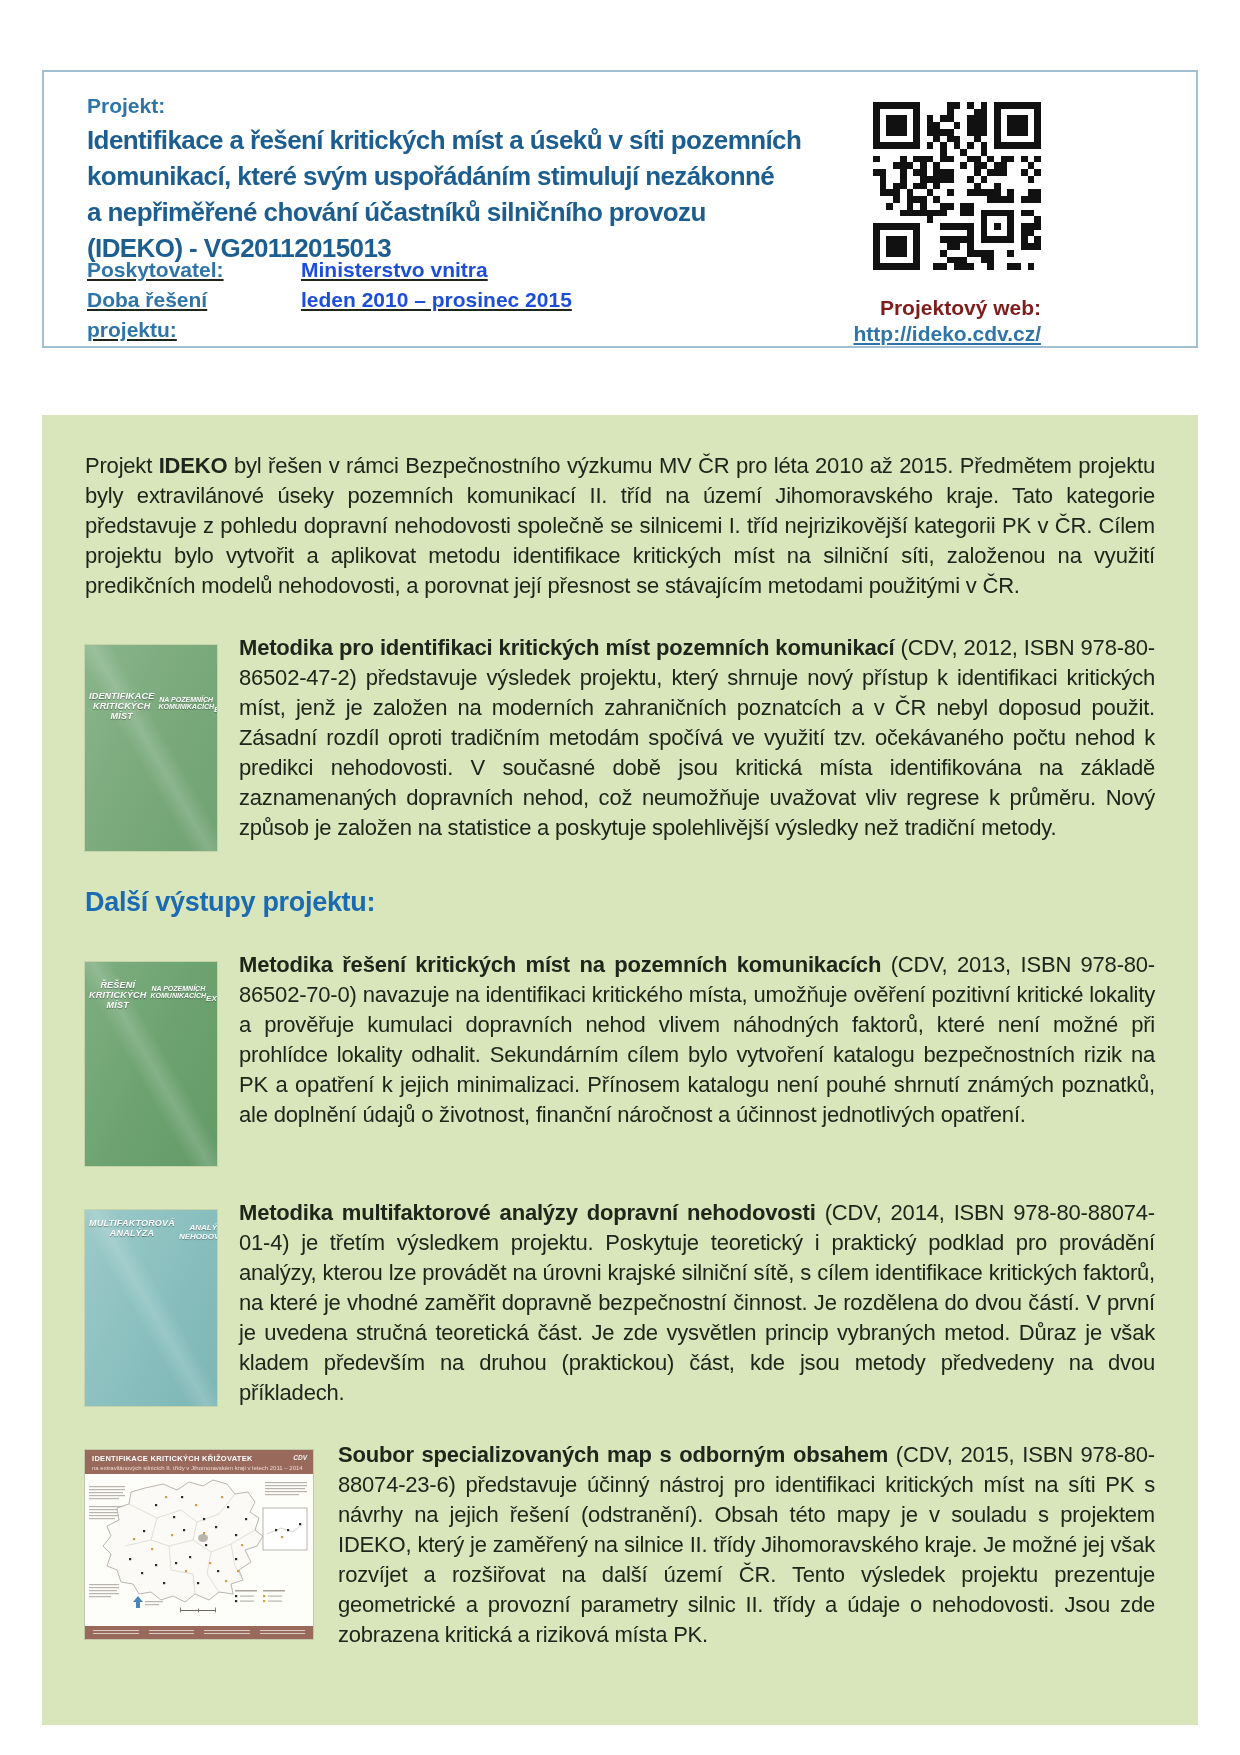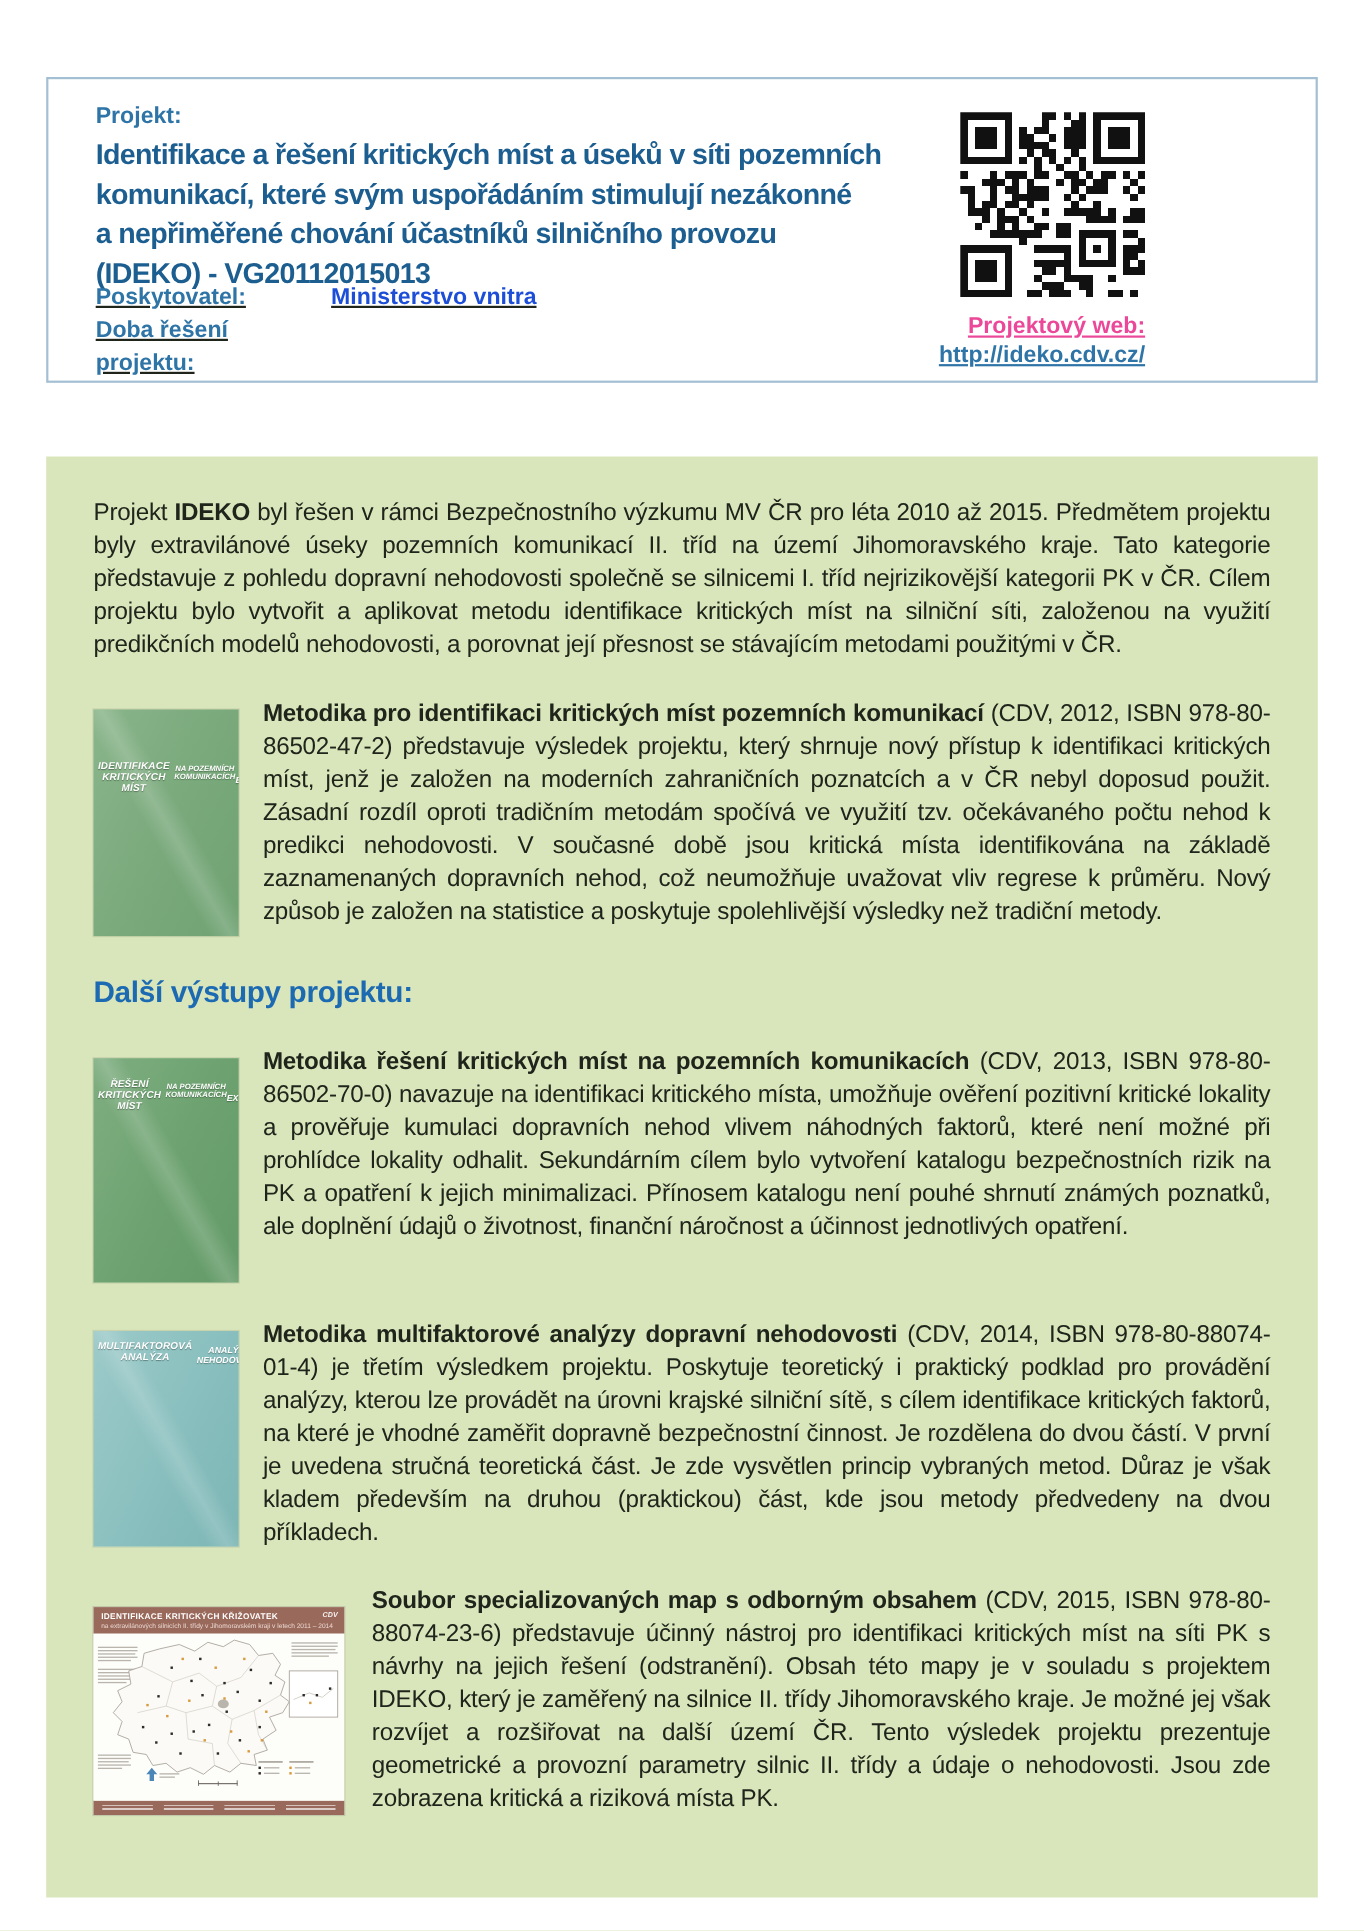--- a/index.html
+++ b/index.html
@@ -24,21 +24,21 @@
   .meta{position:absolute;left:43px;bottom:1px;font-size:21px;font-weight:bold;text-decoration:underline;}
   .meta-row{display:flex;line-height:30px;}
   .meta-label{color:#2e74a7;width:214px;flex:none;}
   .meta-value{color:#1d4ed8;}
   .header-right{
     position:absolute;top:30px;right:155px;width:300px;
     display:flex;flex-direction:column;align-items:flex-end;text-align:right;
   }
   .qr{width:168px;height:168px;}
   .qr svg{display:block;width:100%;height:100%;}
-  .web-label{margin-top:14px;color:#ec4899;font-weight:bold;font-size:21px;line-height:25px;text-decoration:underline;}
+  .web-label{margin-top:25px;color:#7f1d1d;font-weight:bold;font-size:21px;line-height:25px;}
   .web-link{color:#2e74a7;font-weight:bold;font-size:21px;line-height:27px;text-decoration:underline;}
   
   .content{
     position:absolute;left:42px;top:415px;width:1156px;height:1310px;
     background:#d9e5ba;box-sizing:border-box;padding:36px 43px 0 43px;
   }
   .body-text{font-size:22px;line-height:30px;text-align:justify;letter-spacing:-0.2px;margin:0;}
   .body-text strong{font-weight:bold;}
   .section{display:flex;align-items:flex-start;margin-top:32px;}
   .section .stext{flex:1;margin-left:22px;}
@@ -70,21 +70,21 @@
   .bc-logos{margin-top:auto;margin-bottom:7px;display:flex;align-items:center;justify-content:center;gap:6px;}
   .logo-cdv{width:15px;height:15px;border:1px solid rgba(255,255,255,.9);border-radius:50%;
             font-size:5px;font-weight:bold;font-style:italic;display:flex;align-items:center;justify-content:center;}
   .logo-min{width:18px;height:13px;
     background:repeating-linear-gradient(to right,rgba(255,255,255,.95) 0 2px,transparent 2px 4px),
                repeating-linear-gradient(to bottom,rgba(255,255,255,.95) 0 2px,transparent 2px 4px);
     background-blend-mode:multiply;opacity:.9;}
   .logo-bars{display:flex;flex-direction:column;gap:2px;}
   .logo-bars i{display:block;width:22px;height:2px;background:rgba(255,255,255,.85);}
   
-  .map-sheet{flex:none;width:228px;margin-top:21px;background:#fdfdfa;
+  .map-sheet{flex:none;width:228px;margin-top:10px;background:#fdfdfa;
              box-shadow:0 0 0 1px #c2c9aa;}
   .section-map .stext{margin-left:25px;}
   .map-header{background:#99695b;color:#fff;padding:4px 7px 3px 7px;position:relative;}
   .map-title{font-size:7.5px;font-weight:bold;letter-spacing:.3px;}
   .map-subtitle{font-size:6px;color:#ecd9d2;margin-top:2px;}
   .map-logo{position:absolute;right:6px;top:4px;font-size:6.5px;font-weight:bold;font-style:italic;opacity:.9;}
   .map-body svg{display:block;width:228px;height:152px;}
   .map-footer{background:#99695b;height:13px;display:flex;align-items:center;gap:10px;padding:0 8px;}
   .map-footer i{display:block;height:5px;flex:1;
      background:repeating-linear-gradient(to bottom,rgba(255,255,255,.65) 0 1px,transparent 1px 3px);}
@@ -99,20 +99,21 @@
 a nepřiměřené chování účastníků silničního provozu
 (IDEKO) - VG20112015013</h1>
 
   <div class="meta">
     <div class="meta-row">
       <span class="meta-label">Poskytovatel:</span>
       <span class="meta-value">Ministerstvo vnitra</span>
     </div>
     <div class="meta-row">
       <span class="meta-label">Doba řešení projektu:</span>
+      <span class="meta-value">leden 2010 – prosinec 2015</span>
     </div>
   </div>
 
   <div class="header-right">
     <div class="qr">
       <svg viewBox="0 0 25 25" shape-rendering="crispEdges" aria-hidden="true">
         <rect width="25" height="25" fill="#ffffff"></rect>
         <path id="qr-path" fill="#111111" fill-rule="evenodd" d="M11 0h1v1h-1zM12 0h1v1h-1zM14 0h1v1h-1zM16 0h1v1h-1zM11 1h1v1h-1zM15 1h1v1h-1zM16 1h1v1h-1zM8 2h1v1h-1zM10 2h1v1h-1zM11 2h1v1h-1zM14 2h1v1h-1zM15 2h1v1h-1zM16 2h1v1h-1zM8 3h1v1h-1zM9 3h1v1h-1zM12 3h1v1h-1zM14 3h1v1h-1zM15 3h1v1h-1zM16 3h1v1h-1zM8 4h1v1h-1zM9 4h1v1h-1zM10 4h1v1h-1zM11 4h1v1h-1zM14 4h1v1h-1zM15 4h1v1h-1zM16 4h1v1h-1zM9 5h1v1h-1zM11 5h1v1h-1zM12 5h1v1h-1zM15 5h1v1h-1zM10 7h1v1h-1zM13 7h1v1h-1zM16 7h1v1h-1zM0 8h1v1h-1zM4 8h1v1h-1zM7 8h1v1h-1zM8 8h1v1h-1zM10 8h1v1h-1zM11 8h1v1h-1zM14 8h1v1h-1zM15 8h1v1h-1zM17 8h1v1h-1zM19 8h1v1h-1zM20 8h1v1h-1zM22 8h1v1h-1zM24 8h1v1h-1zM3 9h1v1h-1zM4 9h1v1h-1zM5 9h1v1h-1zM7 9h1v1h-1zM9 9h1v1h-1zM13 9h1v1h-1zM15 9h1v1h-1zM16 9h1v1h-1zM18 9h1v1h-1zM19 9h1v1h-1zM23 9h1v1h-1zM0 10h1v1h-1zM1 10h1v1h-1zM4 10h1v1h-1zM7 10h1v1h-1zM9 10h1v1h-1zM10 10h1v1h-1zM11 10h1v1h-1zM15 10h1v1h-1zM17 10h1v1h-1zM18 10h1v1h-1zM19 10h1v1h-1zM22 10h1v1h-1zM24 10h1v1h-1zM1 11h1v1h-1zM4 11h1v1h-1zM7 11h1v1h-1zM8 11h1v1h-1zM9 11h1v1h-1zM10 11h1v1h-1zM11 11h1v1h-1zM14 11h1v1h-1zM16 11h1v1h-1zM23 11h1v1h-1zM1 12h1v1h-1zM3 12h1v1h-1zM4 12h1v1h-1zM7 12h1v1h-1zM9 12h1v1h-1zM15 12h1v1h-1zM18 12h1v1h-1zM1 13h1v1h-1zM2 13h1v1h-1zM3 13h1v1h-1zM5 13h1v1h-1zM8 13h1v1h-1zM11 13h1v1h-1zM14 13h1v1h-1zM15 13h1v1h-1zM16 13h1v1h-1zM17 13h1v1h-1zM18 13h1v1h-1zM20 13h1v1h-1zM23 13h1v1h-1zM24 13h1v1h-1zM3 14h1v1h-1zM5 14h1v1h-1zM7 14h1v1h-1zM9 14h1v1h-1zM17 14h1v1h-1zM18 14h1v1h-1zM19 14h1v1h-1zM20 14h1v1h-1zM22 14h1v1h-1zM23 14h1v1h-1zM24 14h1v1h-1zM2 15h1v1h-1zM5 15h1v1h-1zM7 15h1v1h-1zM10 15h1v1h-1zM11 15h1v1h-1zM13 15h1v1h-1zM14 15h1v1h-1zM4 16h1v1h-1zM5 16h1v1h-1zM7 16h1v1h-1zM8 16h1v1h-1zM9 16h1v1h-1zM10 16h1v1h-1zM13 16h1v1h-1zM14 16h1v1h-1zM22 16h1v1h-1zM23 16h1v1h-1zM8 17h1v1h-1zM24 17h1v1h-1zM10 18h1v1h-1zM11 18h1v1h-1zM12 18h1v1h-1zM13 18h1v1h-1zM14 18h1v1h-1zM22 18h1v1h-1zM23 18h1v1h-1zM24 18h1v1h-1zM14 19h1v1h-1zM22 19h1v1h-1zM23 19h1v1h-1zM10 20h1v1h-1zM11 20h1v1h-1zM12 20h1v1h-1zM13 20h1v1h-1zM14 20h1v1h-1zM22 20h1v1h-1zM24 20h1v1h-1zM11 21h1v1h-1zM12 21h1v1h-1zM14 21h1v1h-1zM22 21h1v1h-1zM23 21h1v1h-1zM24 21h1v1h-1zM10 22h1v1h-1zM14 22h1v1h-1zM15 22h1v1h-1zM16 22h1v1h-1zM17 22h1v1h-1zM20 22h1v1h-1zM11 23h1v1h-1zM12 23h1v1h-1zM13 23h1v1h-1zM16 23h1v1h-1zM17 23h1v1h-1zM9 24h1v1h-1zM10 24h1v1h-1zM12 24h1v1h-1zM13 24h1v1h-1zM14 24h1v1h-1zM17 24h1v1h-1zM20 24h1v1h-1zM21 24h1v1h-1zM23 24h1v1h-1zM8 6h1v1h-1z M6 8h1v1h-1zM10 6h1v1h-1z M6 10h1v1h-1zM12 6h1v1h-1z M6 12h1v1h-1zM14 6h1v1h-1z M6 14h1v1h-1zM16 6h1v1h-1z M6 16h1v1h-1zM0 0h7v7h-7z M1 1h5v5h-5z M2 2h3v3h-3zM18 0h7v7h-7z M19 1h5v5h-5z M20 2h3v3h-3zM0 18h7v7h-7z M1 19h5v5h-5z M2 20h3v3h-3zM16 16h5v5h-5z M17 17h3v3h-3z M18 18h1v1h-1z"></path>
       </svg>
     </div>

